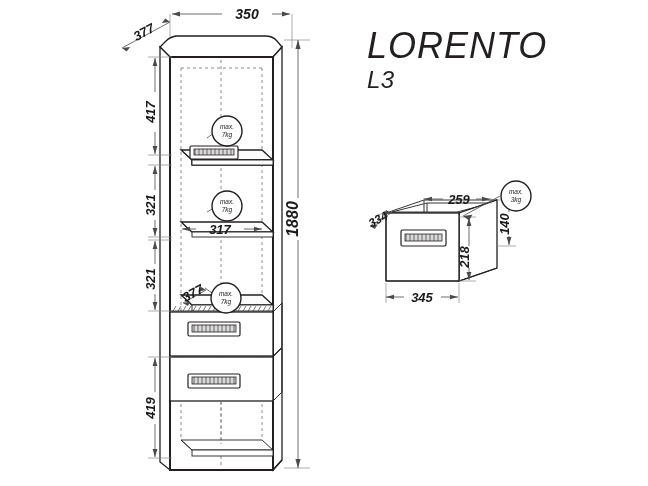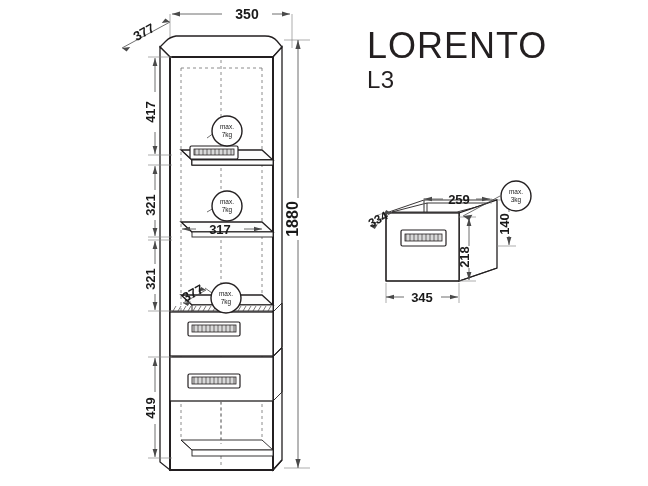--- a/index.html
+++ b/index.html
@@ -13,20 +13,21 @@
     position: relative;
     overflow: hidden;
     font-family: "Liberation Sans", sans-serif;
   }
   #stage {
     position: absolute;
     left: 0; top: 0;
     width: 648px;
     height: 486px;
     background: #ffffff;
+    font-style: italic;
   }
   svg.drawing {
     position: absolute;
     left: 0; top: 0;
     width: 648px;
     height: 486px;
   }
   .dimtext {
     font-family: "Liberation Sans", sans-serif;
     font-weight: bold;

